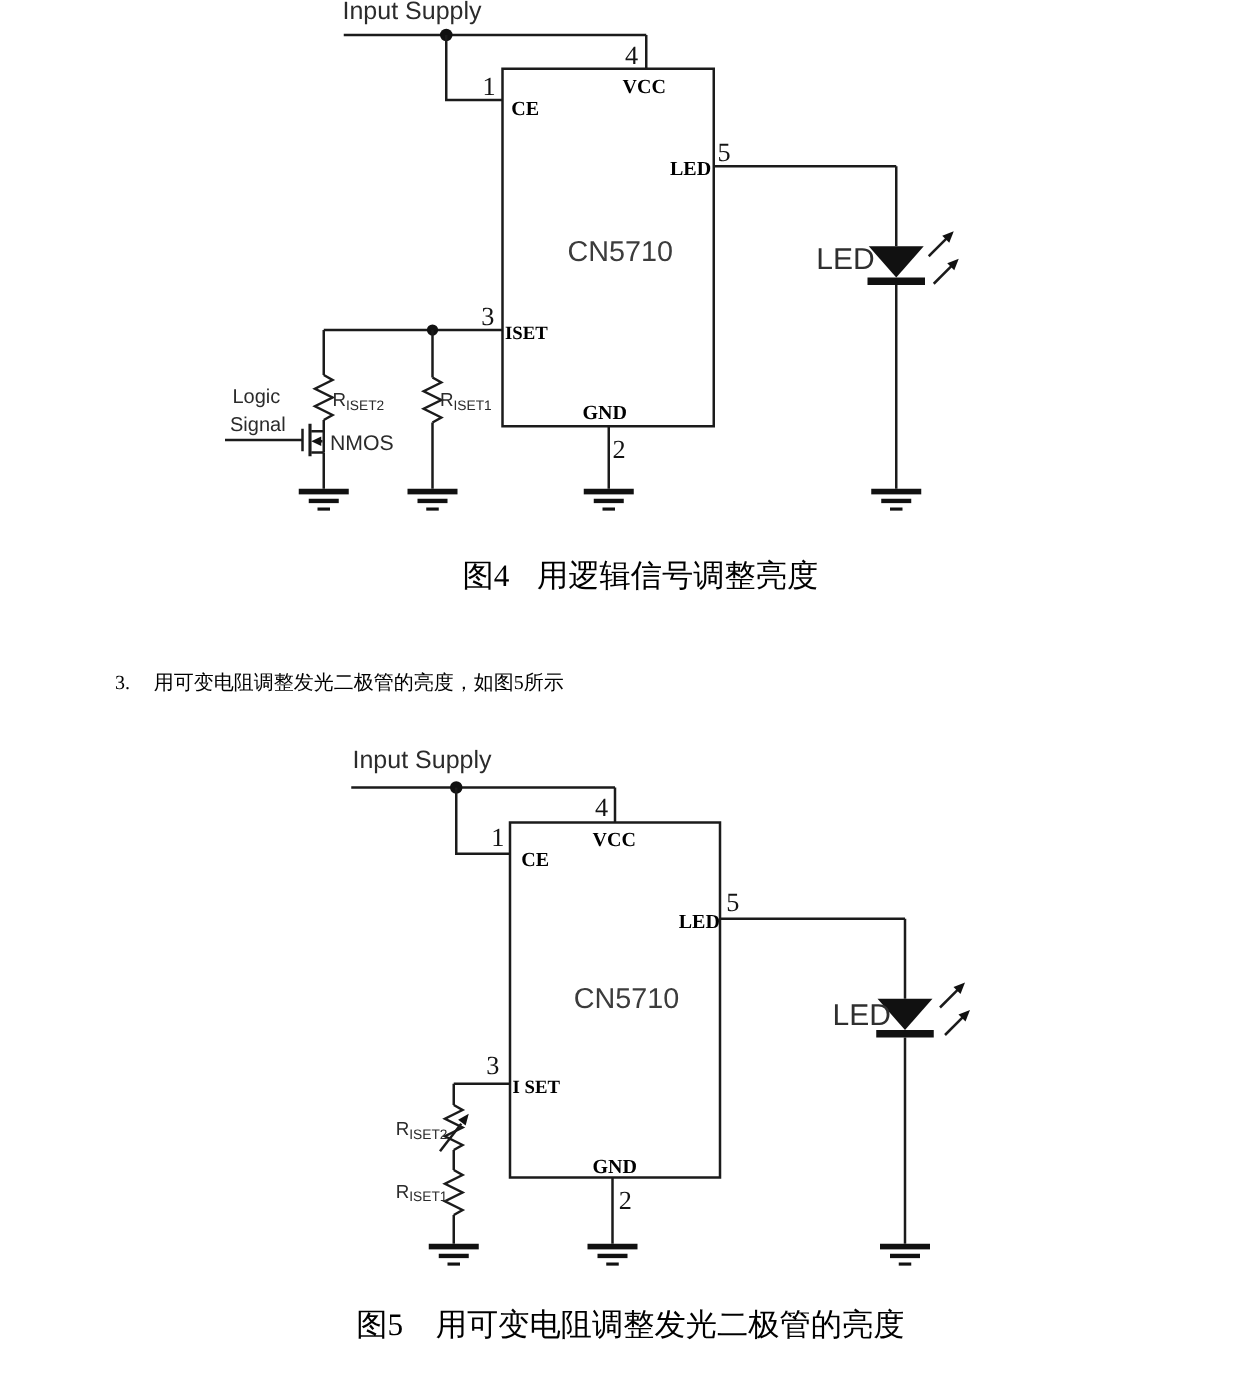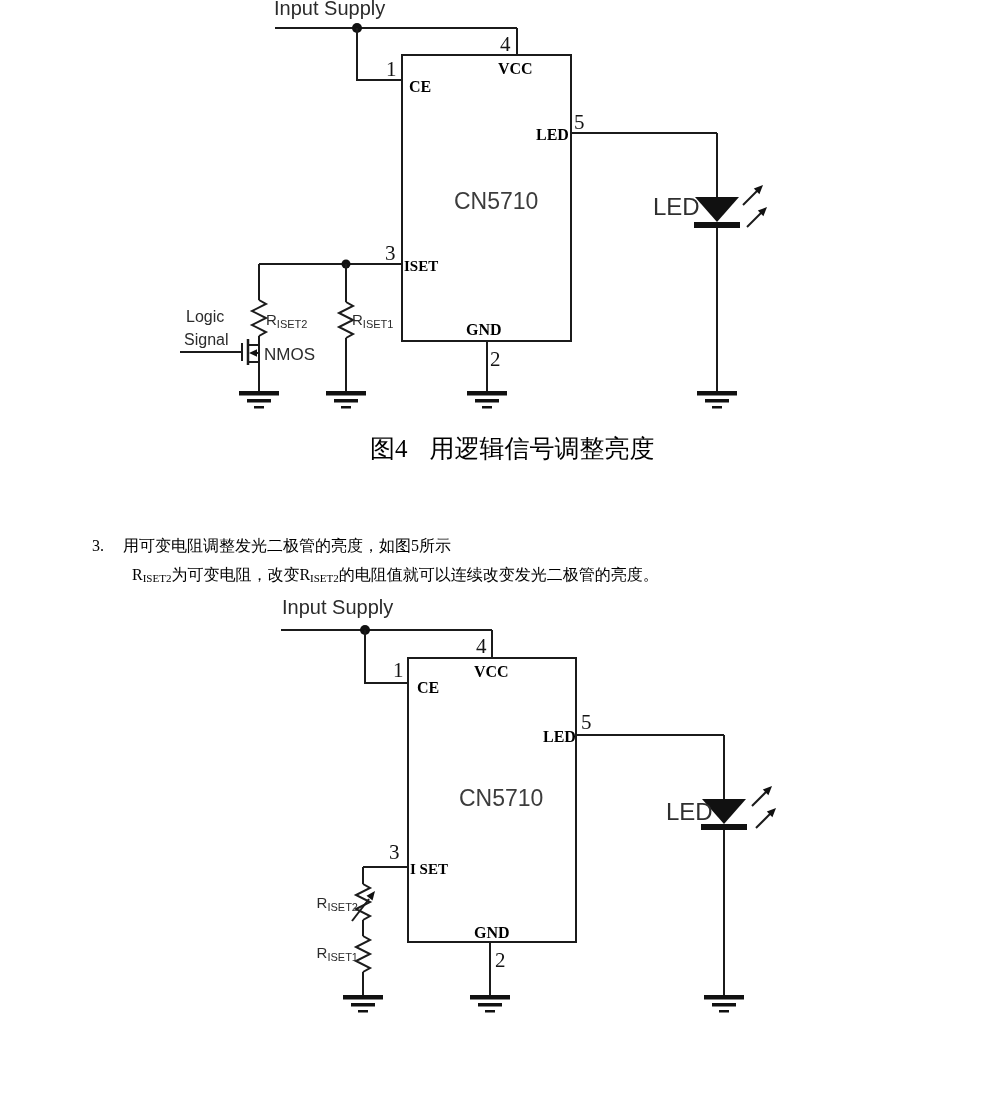--- a/index.html
+++ b/index.html
@@ -183,25 +183,25 @@
       <text class="t-num" x="389" y="859">3</text>
       <text class="t-pin15" x="410" y="874">I SET</text>
       <text class="t-pin" x="474" y="938">GND</text>
       <text class="t-num" x="495" y="967">2</text>
       <text class="t-r" x="358" y="908" text-anchor="end"><tspan>R</tspan><tspan class="t-rsub" dy="3">ISET2</tspan></text>
       <text class="t-r" x="358" y="958" text-anchor="end"><tspan>R</tspan><tspan class="t-rsub" dy="3">ISET1</tspan></text>
       <text class="t-led" x="666" y="820">LED</text>
     </g>
   </svg>
 
-  <div class="caption" style="left:370px; top:432px;text-align:center;">
+  <div class="caption" style="left:370px; top:444px;text-align:center;">
     <span>图4</span><span class="gap22">用逻辑信号调整亮度</span>
   </div>
 
   <div class="para-line" style="left:92px; top:536px;">
     <span>3.</span><span class="gap19">用可变电阻调整发光二极管的亮度，如图5所示</span>
   </div>
-  <div class="para-line" style="left:132px; top:565px;">
-    <span>R</span><sub class="rsub-h">ISET2</sub><span>为可变电阻，改变</span><span>R</span><sub class="rsub-h">ISET2</sub><span>的电阻值就可以连续改变发光二极管的亮度。</span>
+
+  <div class="caption" style="left:285px; top:1043px;">
+    <span>图5</span><span class="gap26">用可变电阻调整发光二极管的亮度</span>
   </div>
 
-
 </div>
 
 </body></html>

